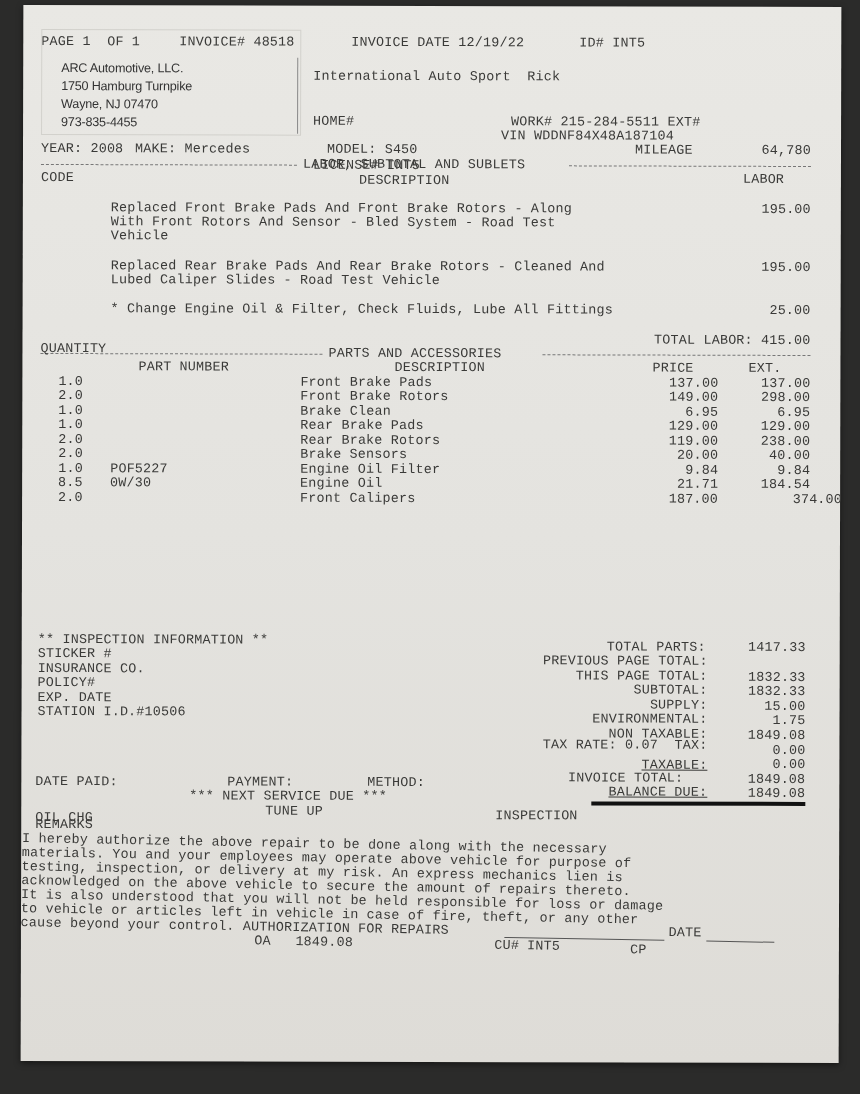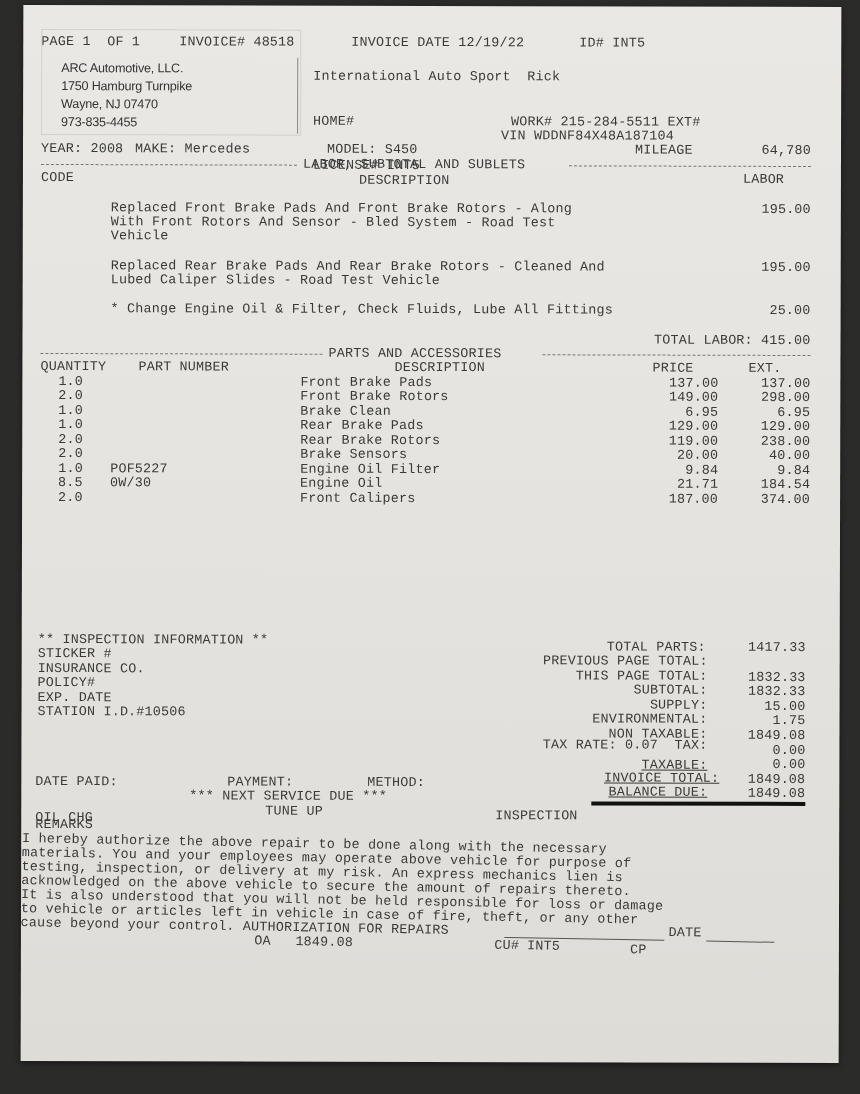--- a/index.html
+++ b/index.html
@@ -74,21 +74,21 @@
   </div>
   <div>
     <div class="t" style="left:88px;top:297px;">* Change Engine Oil &amp; Filter, Check Fluids, Lube All Fittings</div>
     <div class="t r" style="left:700px;top:297px;width:88px;">25.00</div>
   </div>
   <div class="t r" style="left:500px;top:327px;width:288px;">TOTAL LABOR: 415.00</div>
 
   <div class="dash" style="left:18px;top:348px;width:282px;"></div>
   <div class="t" style="left:306px;top:341px;">PARTS AND ACCESSORIES</div>
   <div class="dash" style="left:520px;top:348px;width:268px;"></div>
-  <div class="t" style="left:18px;top:355px;">QUANTITY</div>
+  <div class="t" style="left:18px;top:337px;">QUANTITY</div>
   <div class="t" style="left:116px;top:355px;">PART NUMBER</div>
   <div class="t" style="left:372px;top:355px;">DESCRIPTION</div>
   <div class="t" style="left:630px;top:355px;">PRICE</div>
   <div class="t" style="left:726px;top:355px;">EXT.</div>
 
   <div id="parts-rows">
       <div>
         <div class="t" style="left:36px;width:auto;top:370px;">1.0</div>
         <div class="t" style="left:88px;top:370px;"></div>
         <div class="t" style="left:278px;top:370px;">Front Brake Pads</div>
@@ -142,21 +142,21 @@
         <div class="t" style="left:88px;top:471.15px;">0W/30</div>
         <div class="t" style="left:278px;top:471.15px;">Engine Oil</div>
         <div class="t r" style="left:600px;width:96px;top:471.15px;">21.71</div>
         <div class="t r" style="left:700px;width:88px;top:471.15px;">184.54</div>
       </div>
       <div>
         <div class="t" style="left:36px;width:auto;top:485.6px;">2.0</div>
         <div class="t" style="left:88px;top:485.6px;"></div>
         <div class="t" style="left:278px;top:485.6px;">Front Calipers</div>
         <div class="t r" style="left:600px;width:96px;top:485.6px;">187.00</div>
-        <div class="t r" style="left:700px;width:88px;top:485.6px;">374.00</div>
+        <div class="t r" style="left:732px;width:88px;top:485.6px;">374.00</div>
       </div>
     </div>
 
   <div class="t" style="left:16px;top:628px;">** INSPECTION INFORMATION **</div>
   <div class="t" style="left:16px;top:642px;">STICKER #</div>
   <div class="t" style="left:16px;top:657px;">INSURANCE CO.</div>
   <div class="t" style="left:16px;top:671px;">POLICY#</div>
   <div class="t" style="left:16px;top:686px;">EXP. DATE</div>
   <div class="t" style="left:16px;top:700px;">STATION I.D.#10506</div>
 
@@ -171,21 +171,21 @@
     <div class="t r" style="left:420px;top:692px;width:266px;">SUPPLY:</div>
     <div class="t r" style="left:690px;top:693px;width:94px;">15.00</div>
     <div class="t r" style="left:420px;top:706px;width:266px;">ENVIRONMENTAL:</div>
     <div class="t r" style="left:690px;top:707px;width:94px;">1.75</div>
     <div class="t r" style="left:420px;top:721px;width:266px;">NON TAXABLE:</div>
     <div class="t r" style="left:690px;top:722px;width:94px;">1849.08</div>
     <div class="t r" style="left:420px;top:752px;width:266px;text-decoration:underline;">TAXABLE:</div>
     <div class="t r" style="left:690px;top:737px;width:94px;">0.00</div>
     <div class="t r" style="left:400px;top:732px;width:286px;">TAX RATE: 0.07  TAX:</div>
     <div class="t r" style="left:690px;top:751px;width:94px;">0.00</div>
-    <div class="t r" style="left:432px;top:765px;width:266px;text-decoration:underline;">INVOICE TOTAL:</div>
+    <div class="t r" style="left:396px;top:765px;width:266px;">INVOICE TOTAL:</div>
     <div class="t r" style="left:690px;top:766px;width:94px;">1849.08</div>
     <div class="t r" style="left:420px;top:779px;width:266px;text-decoration:underline;">BALANCE DUE:</div>
     <div class="t r" style="left:690px;top:780px;width:94px;">1849.08</div>
     <div class="bar" style="left:570px;top:795px;width:214px;"></div>
   </div>
 
   <div class="t" style="left:14px;top:770px;">DATE PAID:</div>
   <div class="t" style="left:206px;top:770px;">PAYMENT:</div>
   <div class="t" style="left:346px;top:770px;font-family:Liberation Mono, monospace;">METHOD:</div>
   <div class="t" style="left:168px;top:784px;">*** NEXT SERVICE DUE ***</div>

